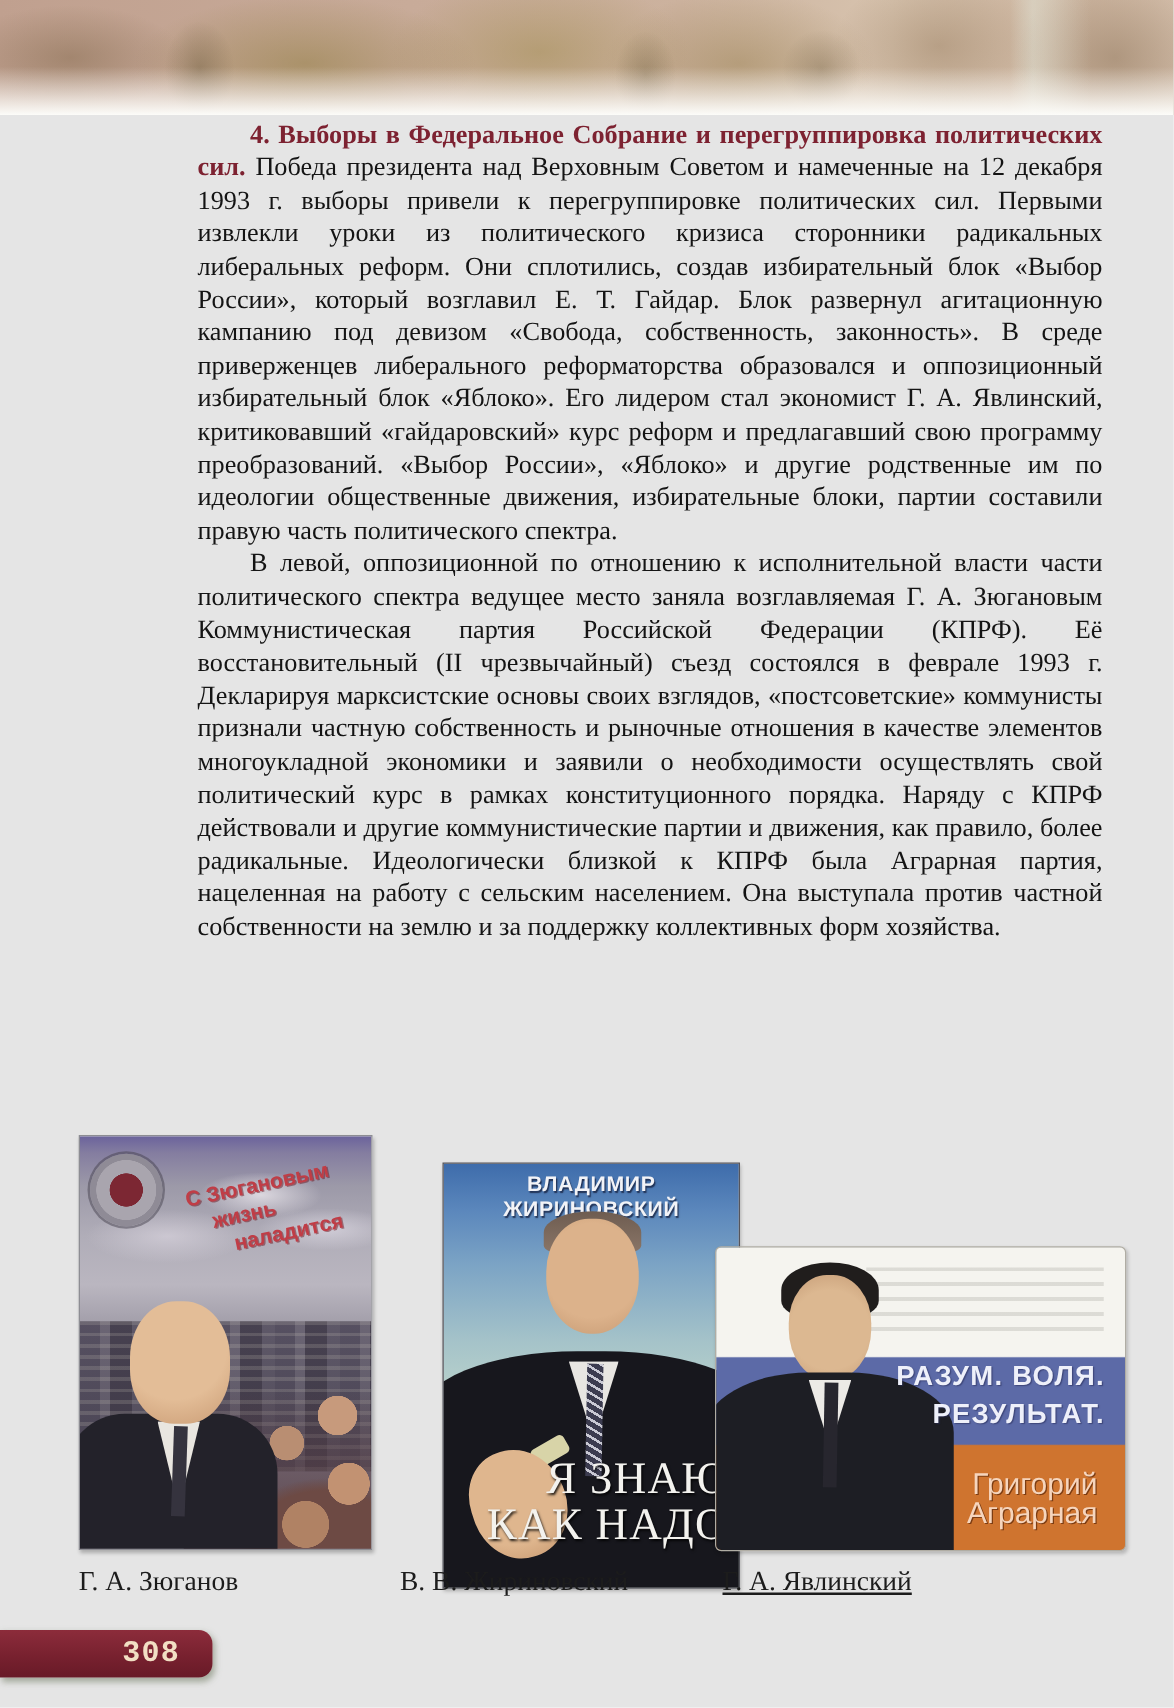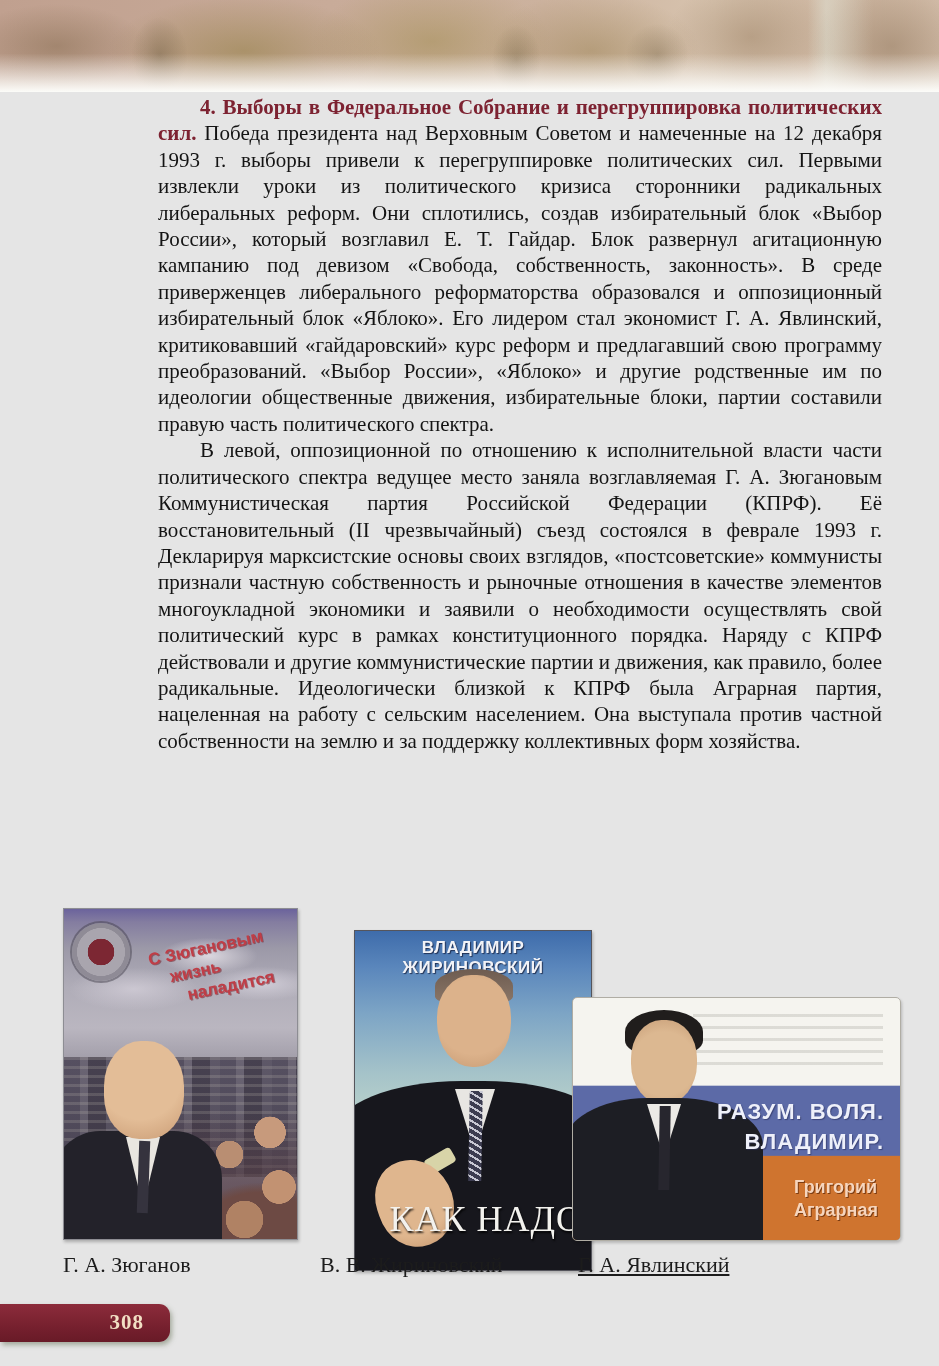--- a/index.html
+++ b/index.html
@@ -166,43 +166,43 @@
   .p3-suit { position:absolute; left:-10px; top:100px; width:200px; height:142px;
     background:#1d1e24; border-radius:42% 42% 0 0 / 34% 34% 0 0;
   }
   .p3-shirt { position:absolute; left:74px; top:106px; width:34px; height:54px;
     background:#eceae6; clip-path:polygon(0 0,100% 0,50% 100%);
   }
   .p3-tie { position:absolute; left:86px; top:108px; width:11px; height:84px;
     background:#27262e; transform:rotate(1deg);
   }
   .p3-slogan {
-    position:absolute; right:16px; top:99px; text-align:right;
+    position:absolute; right:16px; top:88px; text-align:right;
     color:#eef0fa; font-family:"Liberation Sans", sans-serif; font-weight:bold;
     font-size:22px; line-height:30px; letter-spacing:1px;
     text-shadow:1px 1px 1px rgba(40,45,90,.6);
   }
   .p3-name {
-    position:absolute; right:22px; bottom:18px; 
-    color:#f6d5bd; font-family:"Liberation Sans", sans-serif; font-weight:bold;
-    font-size:18px; line-height:23px;
+    position:absolute; right:22px; bottom:18px; text-align:right;
+    color:#f6d5bd; font-family:"Liberation Sans", sans-serif; font-weight:normal;
+    font-size:24px; line-height:23px;
     text-shadow:1px 1px 0 #7c3c12;
   }
 
   
   .page-band {
     position:absolute; left:0; top:1304px; width:170px; height:38px;
     background:linear-gradient(180deg,#8c2c3b 0%,#76202e 60%,#681a27 100%);
     border-radius:0 11px 11px 0;
     box-shadow:2px 3px 5px rgba(110,120,95,.55);
   }
   .page-number {
     position:absolute; right:26px; top:6px;
-    color:#f2dfc4; font-family:Liberation Serif, serif;
-    font-weight:bold; font-size:21px; letter-spacing:1px;
+    color:#f2dfc4; font-family:Liberation Mono, monospace;
+    font-weight:bold; font-size:24px; letter-spacing:1px;
   }
 </style>
 </head>
 <body>
 
 <div class="page">
 
   <div class="top-band"></div>
 
   <div class="text-block">
@@ -233,34 +233,35 @@
   <div class="poster poster-zhirinovsky">
     <div class="p2-name">ВЛАДИМИР ЖИРИНОВСКИЙ</div>
     <div class="p2-hair"></div>
     <div class="p2-head"></div>
     <div class="p2-suit"></div>
     <div class="p2-shirt"></div>
     <div class="p2-tie"></div>
     <div class="p2-cuff"></div>
     <div class="p2-fist"></div>
     <div class="p2-slogan">
+      <div>Я ЗНАЮ</div>
       <div>КАК НАДО</div>
     </div>
   </div>
 
   <div class="poster poster-yavlinsky">
     <div class="p3-finelines"></div>
     <div class="p3-hair"></div>
     <div class="p3-head"></div>
     <div class="p3-suit"></div>
     <div class="p3-shirt"></div>
     <div class="p3-tie"></div>
     <div class="p3-slogan">
       <div>РАЗУМ. ВОЛЯ.</div>
-      <div>ВЛАДИМИР.</div>
+      <div>РЕЗУЛЬТАТ.</div>
     </div>
     <div class="p3-name">
       <div>Григорий</div>
       <div>Аграрная</div>
     </div>
   </div>
 
   <span class="caption" style="left:63px;">Г. А. Зюганов</span>
   <span class="caption" style="left:320px;">В. В. Жириновский</span>
   <span class="caption" style="left:578px;text-decoration:underline;">Г. А. Явлинский</span>

